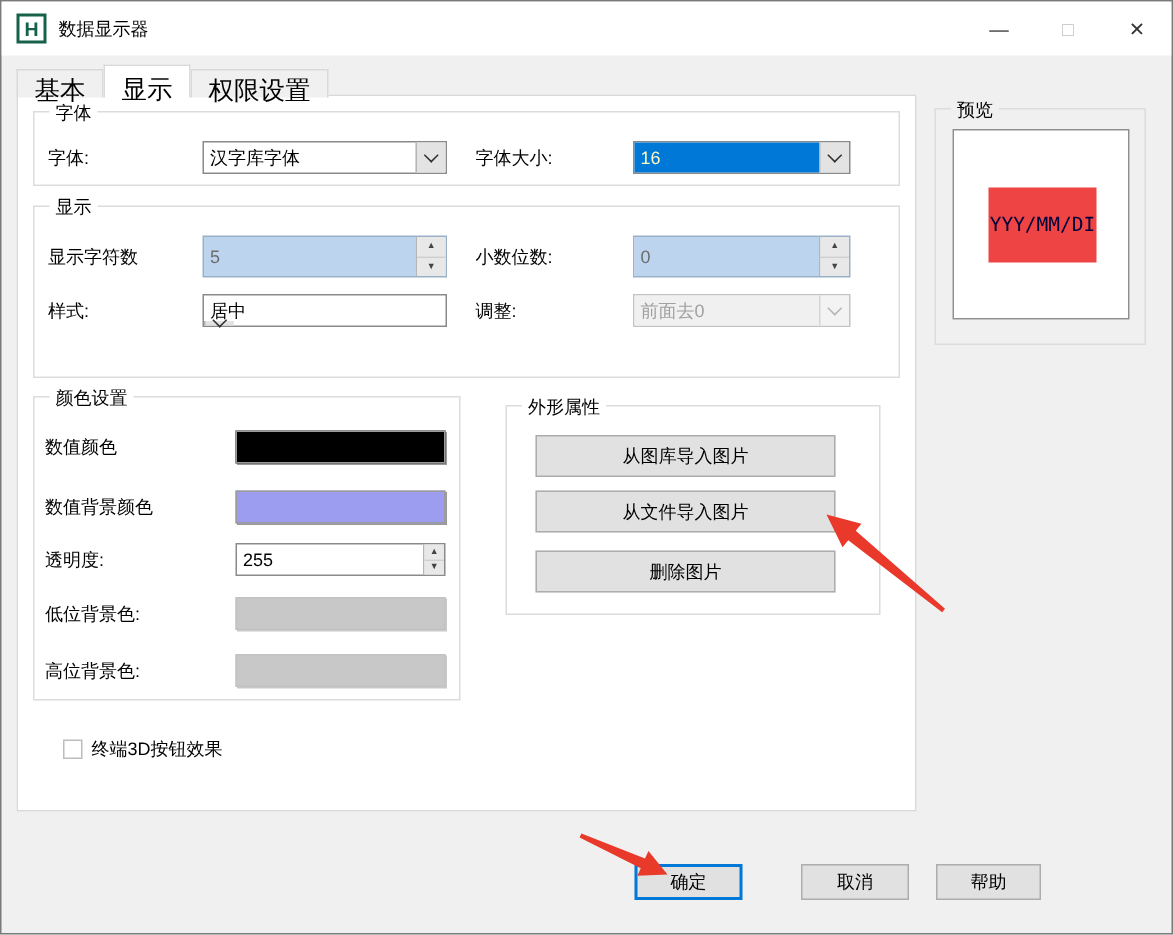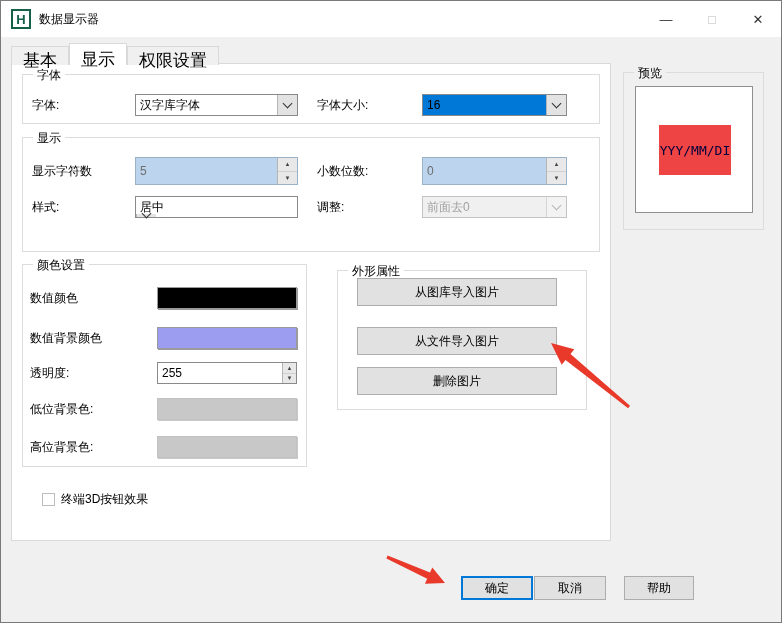--- a/index.html
+++ b/index.html
@@ -37,21 +37,21 @@
   .lbl.tall { line-height:28px; }
   .lbl.dis { color:#000000; }
 
   
   .combo { position:absolute; height:22px; background:#fff; border:1px solid #8a8a8a; display:flex; }
   .combo .field { flex:1; line-height:20px; padding-left:4px; overflow:hidden; white-space:nowrap; }
   .combo .drop { width:20px; background:#e3e3e3; border-left:1px solid #b5b5b5;
                  display:flex; align-items:center; justify-content:center; }
   .chev { width:7px; height:7px; border-right:1px solid #303030; border-bottom:1px solid #303030;
           transform:rotate(45deg); margin-top:-4px; }
-  .combo.sel .field { background:#0078d7; color:#000000; }
+  .combo.sel .field { background:#0078d7; color:#fef9c3; }
   .combo.disabled { border-color:#c3c3c3; }
   .combo.disabled .field { background:#f0f0f0; color:#a0a0a0; }
   .combo.disabled .drop { background:#f3f3f3; border-left-color:#d5d5d5; }
   .combo.disabled .chev { border-color:#b5b5b5; }
 
   
   .spin { position:absolute; border:1px solid #8a8a8a; background:#fff; display:flex; }
   .spin .val { flex:1; display:flex; align-items:center; padding-left:4px; }
   .spin .btns { width:20px; display:flex; flex-direction:column; border-left:1px solid #b5b5b5; }
   .spin .btns .sb { flex:1; background:#e8e8e8; display:flex; align-items:center; justify-content:center;
@@ -175,38 +175,38 @@
       </div>
     </div>
     <div class="lbl dis" style="left:18px;top:334px;">低位背景色:</div>
     <div class="swatch flat" style="left: 145px; top: 334px; width: 140px; height: 22px; background-color: rgb(200, 200, 200);"></div>
     <div class="lbl dis" style="left:18px;top:372px;">高位背景色:</div>
     <div class="swatch flat" style="left: 145px; top: 372px; width: 140px; height: 22px; background-color: rgb(200, 200, 200);"></div>
 
     <div class="group" style="left:325px;top:206px;width:250px;height:140px;">
       <span class="group-label">外形属性</span>
     </div>
-    <div class="btn" style="left:345px;top:214px;width:200px;height:28px;">从图库导入图片</div>
+    <div class="btn" style="left:345px;top:226px;width:200px;height:28px;">从图库导入图片</div>
     <div class="btn" style="left:345px;top:263px;width:200px;height:28px;">从文件导入图片</div>
     <div class="btn" style="left:345px;top:303px;width:200px;height:28px;">删除图片</div>
 
     <div class="checkbox-row" style="left:30px;top:424px;">
       <div class="cb-box"></div>
       <span class="lbl dis" style="position:static;">终端3D按钮效果</span>
     </div>
   </div>
 
   <div class="group" style="left:622px;top:71px;width:141px;height:158px;">
     <span class="group-label on-gray">预览</span>
     <div class="preview-inner">
       <div class="preview-rect" style="background-color: #ef4444;">YYY/MM/DI</div>
     </div>
   </div>
 
-  <div class="btn default" style="left:460px;top:575px;width:72px;height:24px;">确定</div>
+  <div class="btn default" style="left:422px;top:575px;width:72px;height:24px;">确定</div>
   <div class="btn" style="left:533px;top:575px;width:72px;height:24px;">取消</div>
   <div class="btn" style="left:623px;top:575px;width:70px;height:24px;">帮助</div>
 
   <svg class="arrows" viewBox="0 0 782 623">
     <polygon points="550,342 573.3,348.2 569.5,352.9 629,404.8 627.1,407.2 564.5,359.1 560.7,363.8" fill="#e8392b"></polygon>
     <polygon points="444,582 423.9,582.8 426.2,577.8 385.4,557.4 386.6,554.6 429,571.4 431.3,566.4" fill="#e8392b"></polygon>
   </svg>
 
 </div>
 

